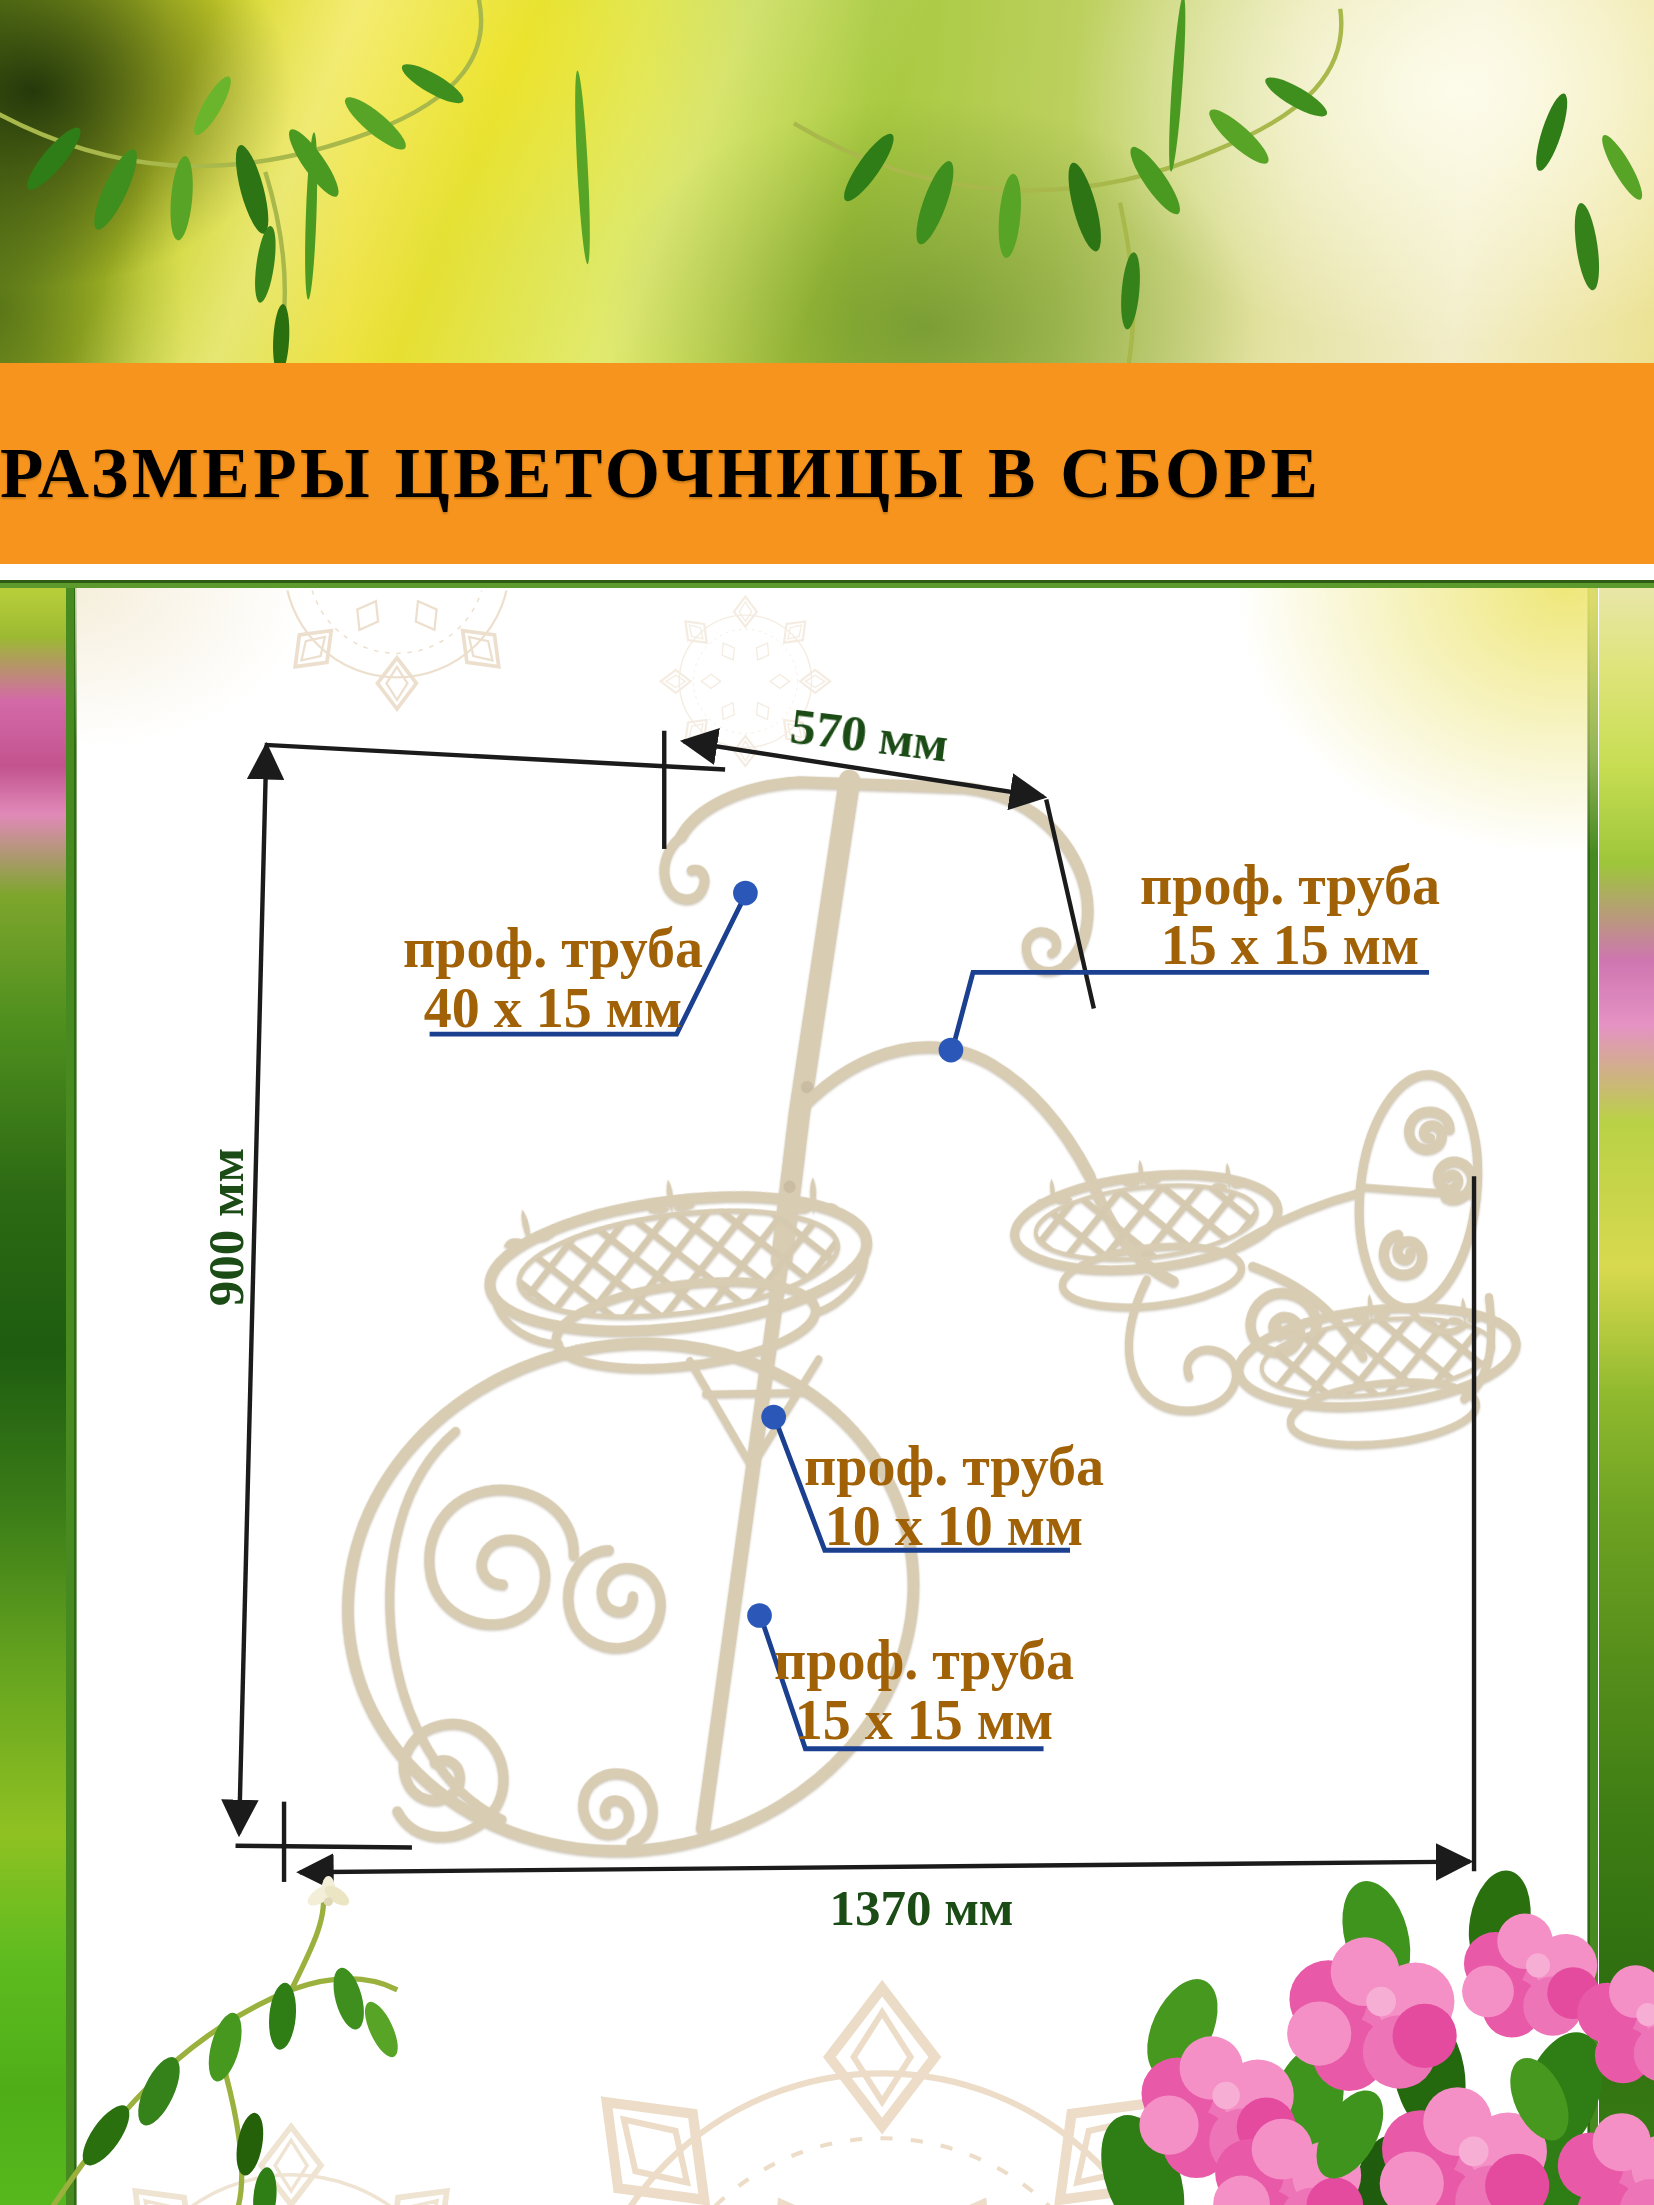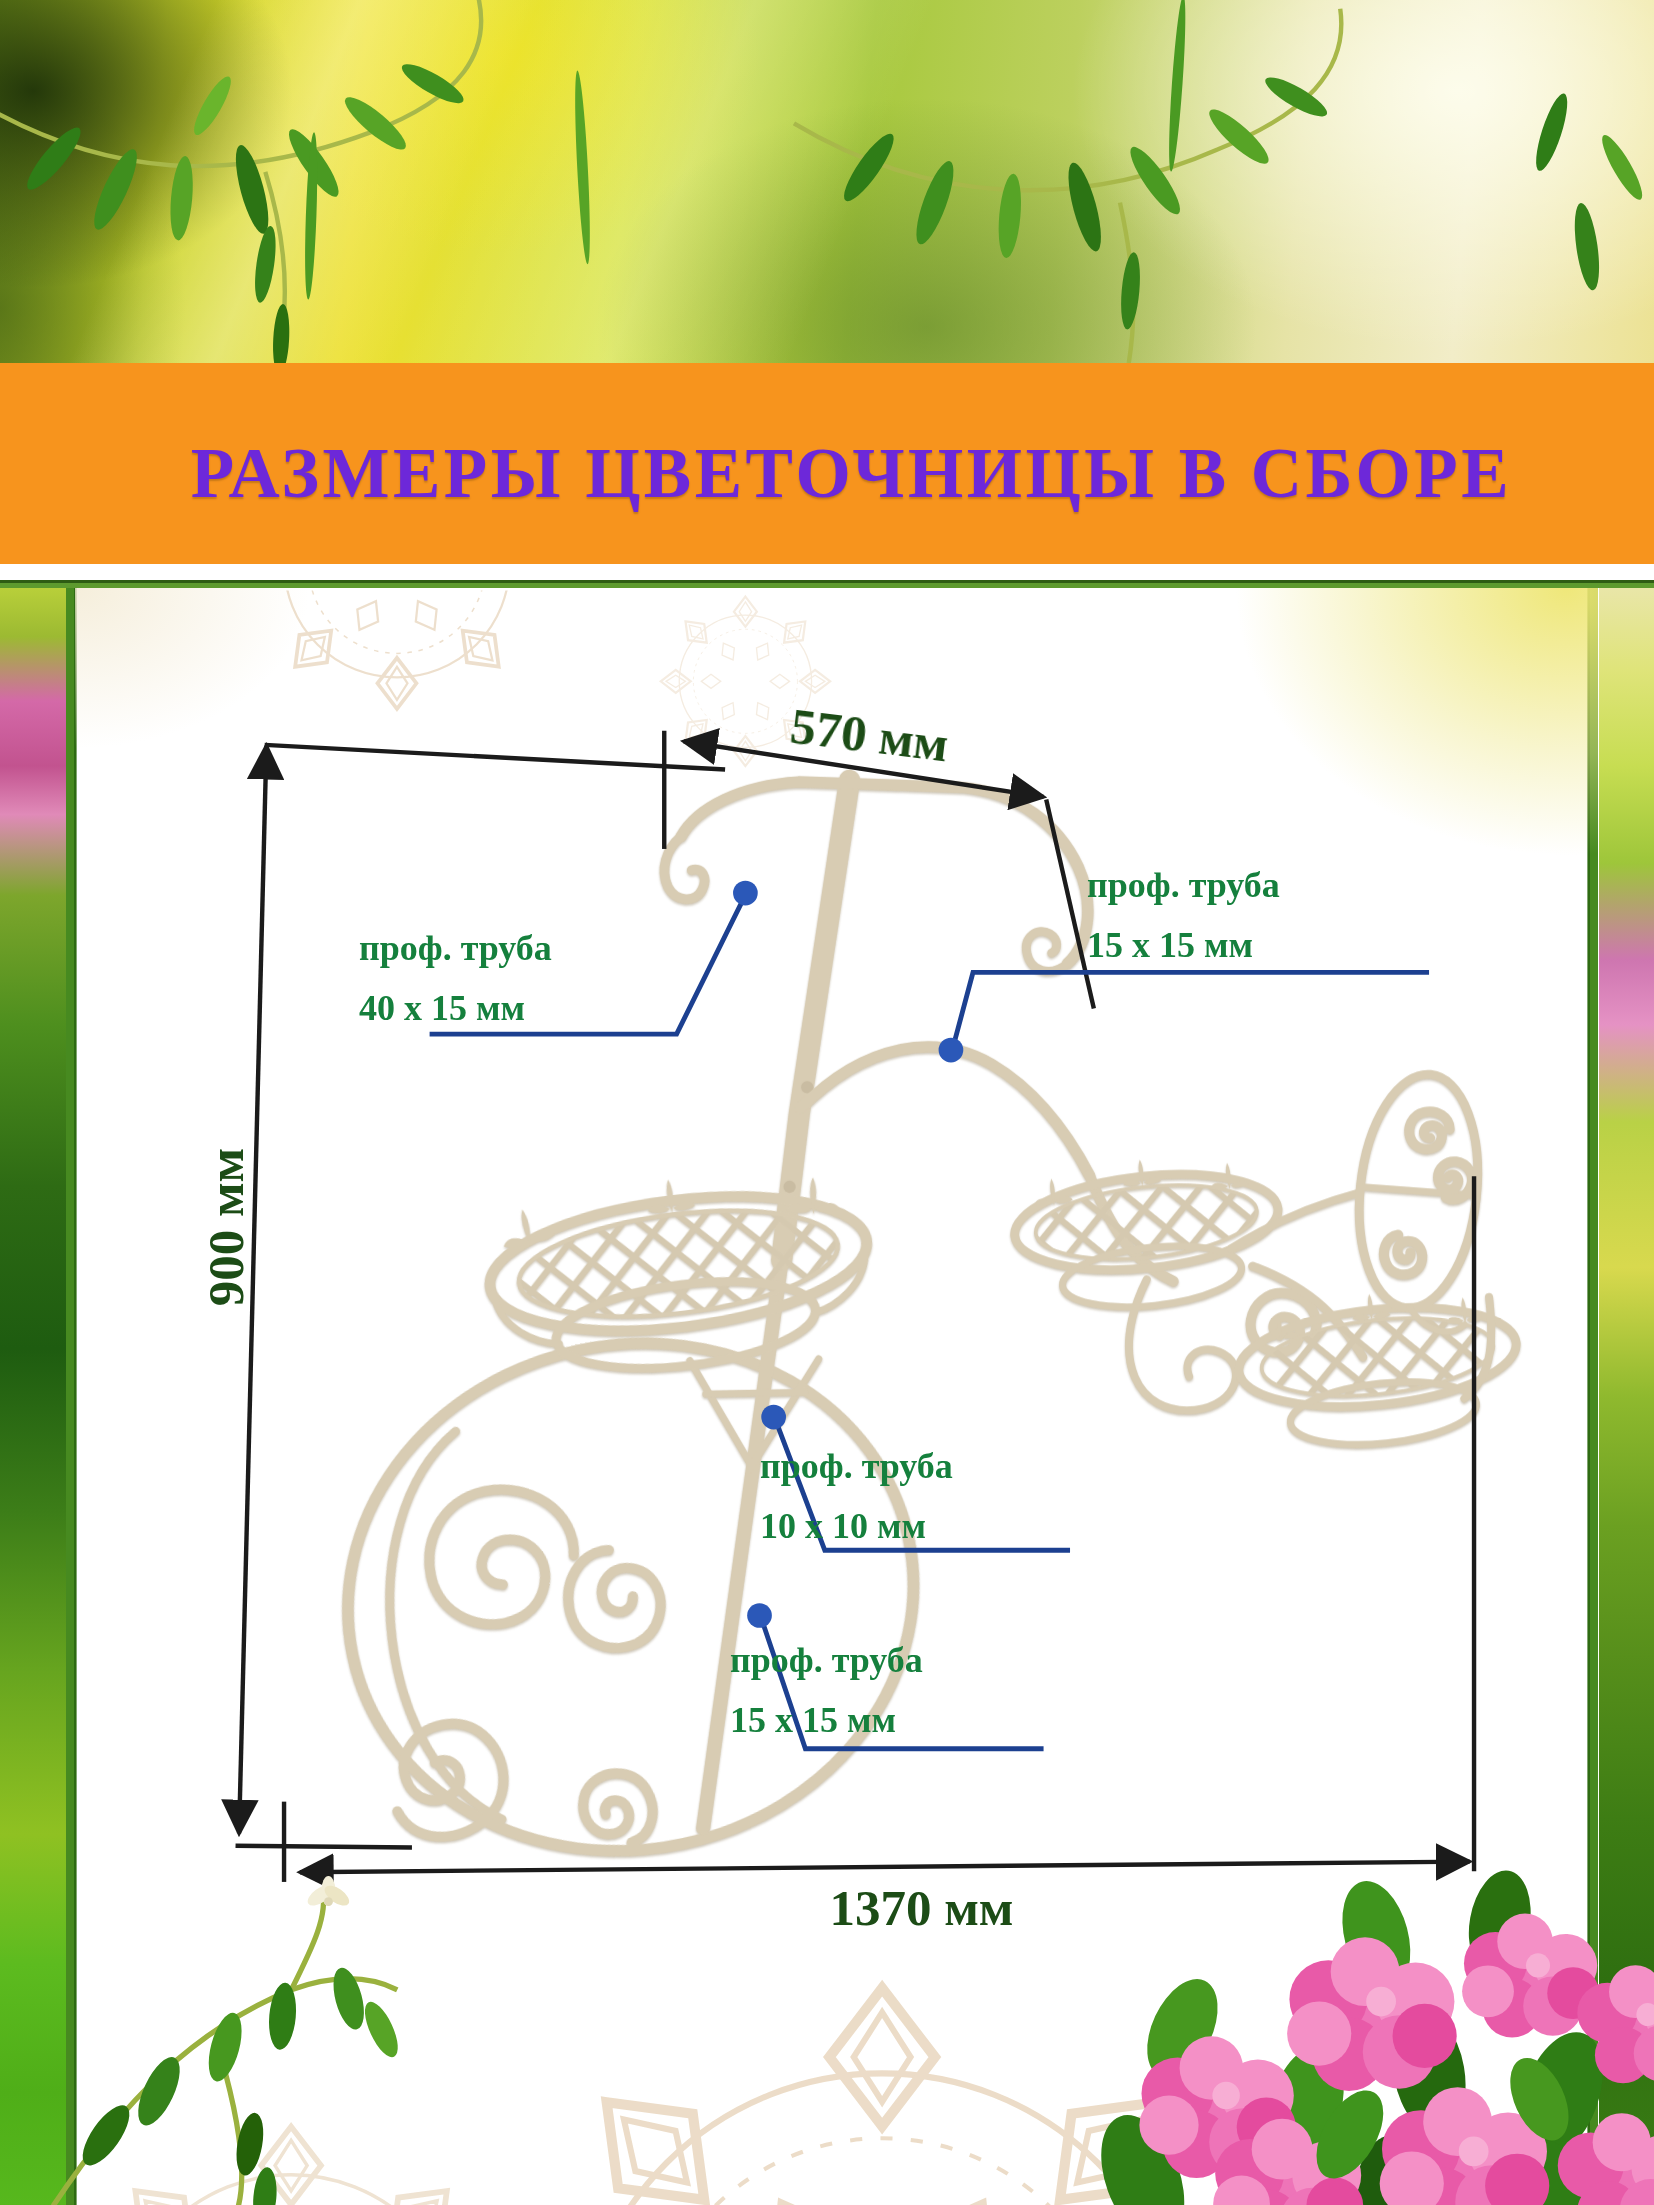--- a/index.html
+++ b/index.html
@@ -14,43 +14,43 @@
       radial-gradient(ellipse 265px 353px at 0% 85%, rgba(60,90,20,.6), rgba(60,90,20,0) 70%),
       radial-gradient(ellipse 459px 318px at 56% 90%, rgba(80,120,35,.55), rgba(80,120,35,0) 72%),
       radial-gradient(ellipse 547px 371px at 88% 25%, rgba(255,255,242,.85), rgba(255,255,242,0) 70%),
       radial-gradient(ellipse 353px 265px at 30% 15%, rgba(240,228,40,.8), rgba(240,228,40,0) 75%),
       linear-gradient(95deg,#7c9a1d 0%,#c8d22a 10%,#ecdf2d 22%,#d6e343 38%,#a8c93e 52%,#bcd05e 64%,#e6e3a6 78%,#f2edc8 88%,#ece294 100%);}
   .light-beams{left:0;top:0;width:1654px;height:363px;opacity:.45;
     background:linear-gradient(112deg, rgba(255,255,225,0) 12%, rgba(255,255,230,.85) 20%, rgba(255,255,225,0) 30%, rgba(255,255,235,.6) 42%, rgba(255,255,225,0) 52%);}
 
   
   .banner{left:0;top:363px;width:1654px;height:201px;background:#F7941D;}
-  .banner-title{left:0;top:434px;width:1512px;text-align:right;
+  .banner-title{left:0;top:434px;width:1512px;text-align:left;
     font-weight:bold;font-size:71px;line-height:79px;letter-spacing:3.5px;
-    color:#6d28d9;text-shadow:0 1.8px 1.8px rgba(60,40,0,.25);}
+    color:#000000;text-shadow:0 1.8px 1.8px rgba(60,40,0,.25);}
 
   
   .top-rule{left:0;top:580px;width:1654px;height:8px;
     background:linear-gradient(#2e5c13 0 2.6px,#5d9a2e 2.6px 100%);}
   .strip{top:588px;width:66px;height:1618px;}
   .strip-left{left:0;
     background:linear-gradient(180deg,#b8cf3a 0%,#9cba32 3%,#d469a8 7%,#c2538f 11%,#e08ab8 14%,#7da62c 19%,#4e8f1e 27%,#2e6b14 37%,#1e5c10 47%,#3c7d18 57%,#67a51f 67%,#8fc122 77%,#5dbb1f 85%,#4fae18 93%,#57b81d 100%);}
   .strip-right{left:1599px;width:56px;
     background:linear-gradient(180deg,#e9e6a8 0%,#dfe47a 5%,#c7dd52 11%,#9ec63a 17%,#ce76b0 23%,#e592c4 27%,#b9d146 33%,#d8d94e 42%,#8fb92e 50%,#6ba021 58%,#578f1b 66%,#3e7d14 76%,#2f6f10 86%,#3a7d14 100%);}
   .panel{left:66px;top:588px;width:1532px;height:1618px;background:#fff;
     border-left:8.8px solid #478A20;border-right:8.8px solid #478A20;
     box-shadow:inset 2.6px 0 0 #2e6b12, inset -2.6px 0 0 #2e6b12;box-sizing:border-box;}
   .glow-tr{right:56px;top:588px;width:635px;height:459px;
     background:radial-gradient(ellipse 459px 371px at 95% 0%, rgba(238,230,115,.95), rgba(240,234,150,.45) 45%, rgba(255,255,255,0) 72%);}
   .glow-tl{left:75px;top:588px;width:371px;height:282px;
     background:radial-gradient(ellipse 335px 229px at 0% 0%, rgba(243,234,210,.8), rgba(255,255,255,0) 70%);}
 
   
   .dim-text{color:#1C4C16;font-weight:bold;text-align:center;font-size:51px;line-height:64px;}
-  .pipe-label{color:#15803d;font-weight:bold;text-align:left;font-size:36px;line-height:60px;}
+  .pipe-label{color:#a16207;font-weight:bold;text-align:center;font-size:56px;line-height:60px;}
   .svg-layer{left:0;top:0;width:1654px;height:2206px;pointer-events:none;}
 </style>
 </head>
 <body>
 
 <div class="page">
 
   <div class="abs header-photo"></div>
   <div class="abs light-beams"></div>
   <svg class="abs" style="left:0;top:0" width="1654" height="363" viewBox="0 0 1875 412">

